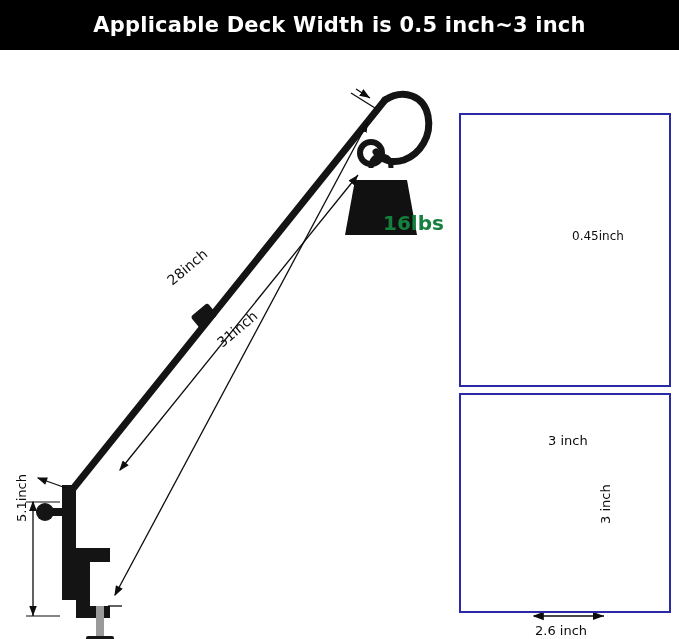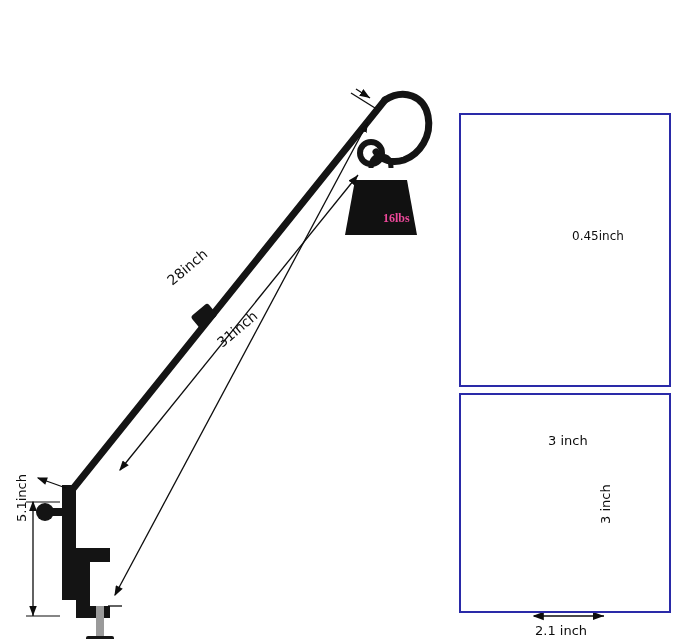--- a/index.html
+++ b/index.html
@@ -106,24 +106,23 @@
   }
   #label-21inch {
     left: 535px;
     top: 573px;
     font-size: 13px;
   }
   
   #label-16lbs {
     left: 383px;
     top: 161px;
-    color: #ec4899;
-    font-size: 12px;
+    color: #15803d;
+    font-size: 20px;
     font-weight: bold;
-    font-family: Liberation Serif, serif;
   }
   .inset-box {
     position: absolute;
     border: 2px solid #2a2aa8;
     background: #ffffff;
     box-sizing: border-box;
   }
   #inset-rod {
     left: 459px;
     top: 63px;
@@ -135,20 +134,23 @@
     top: 343px;
     width: 212px;
     height: 220px;
   }
 </style>
 </head>
 <body>
 
 <div class="page">
 
+  <div class="banner">
+    <div class="banner-text">Applicable Deck Width is 0.5 inch~3 inch</div>
+  </div>
 
   <div class="diagram">
 
     <svg class="layer" viewBox="0 0 679 589">
       <defs>
         <marker id="arrowEnd" markerWidth="9" markerHeight="9" refX="8" refY="3" orient="auto">
           <path d="M0,0 L8,3 L0,6 z" fill="#0d0d0d"></path>
         </marker>
         <marker id="arrowStart" markerWidth="9" markerHeight="9" refX="1" refY="3" orient="auto">
           <path d="M8,0 L0,3 L8,6 z" fill="#0d0d0d"></path>
@@ -250,17 +252,17 @@
 
     <div class="inset-box" id="inset-rod"></div>
     <div class="inset-box" id="inset-clamp"></div>
 
     <div class="lbl" id="label-28inch">28inch</div>
     <div class="lbl" id="label-31inch">31inch</div>
     <div class="lbl" id="label-51inch">5.1inch</div>
     <div class="lbl" id="label-045">0.45inch</div>
     <div class="lbl" id="label-3inch-top">3 inch</div>
     <div class="lbl" id="label-3inch-side">3 inch</div>
-    <div class="lbl" id="label-21inch">2.1 inch</div>
+    <div class="lbl" id="label-21inch">2.6 inch</div>
     <div class="lbl lbl-bold" id="label-16lbs">16lbs</div>
 
   </div>
 </div>
 
 </body></html>

